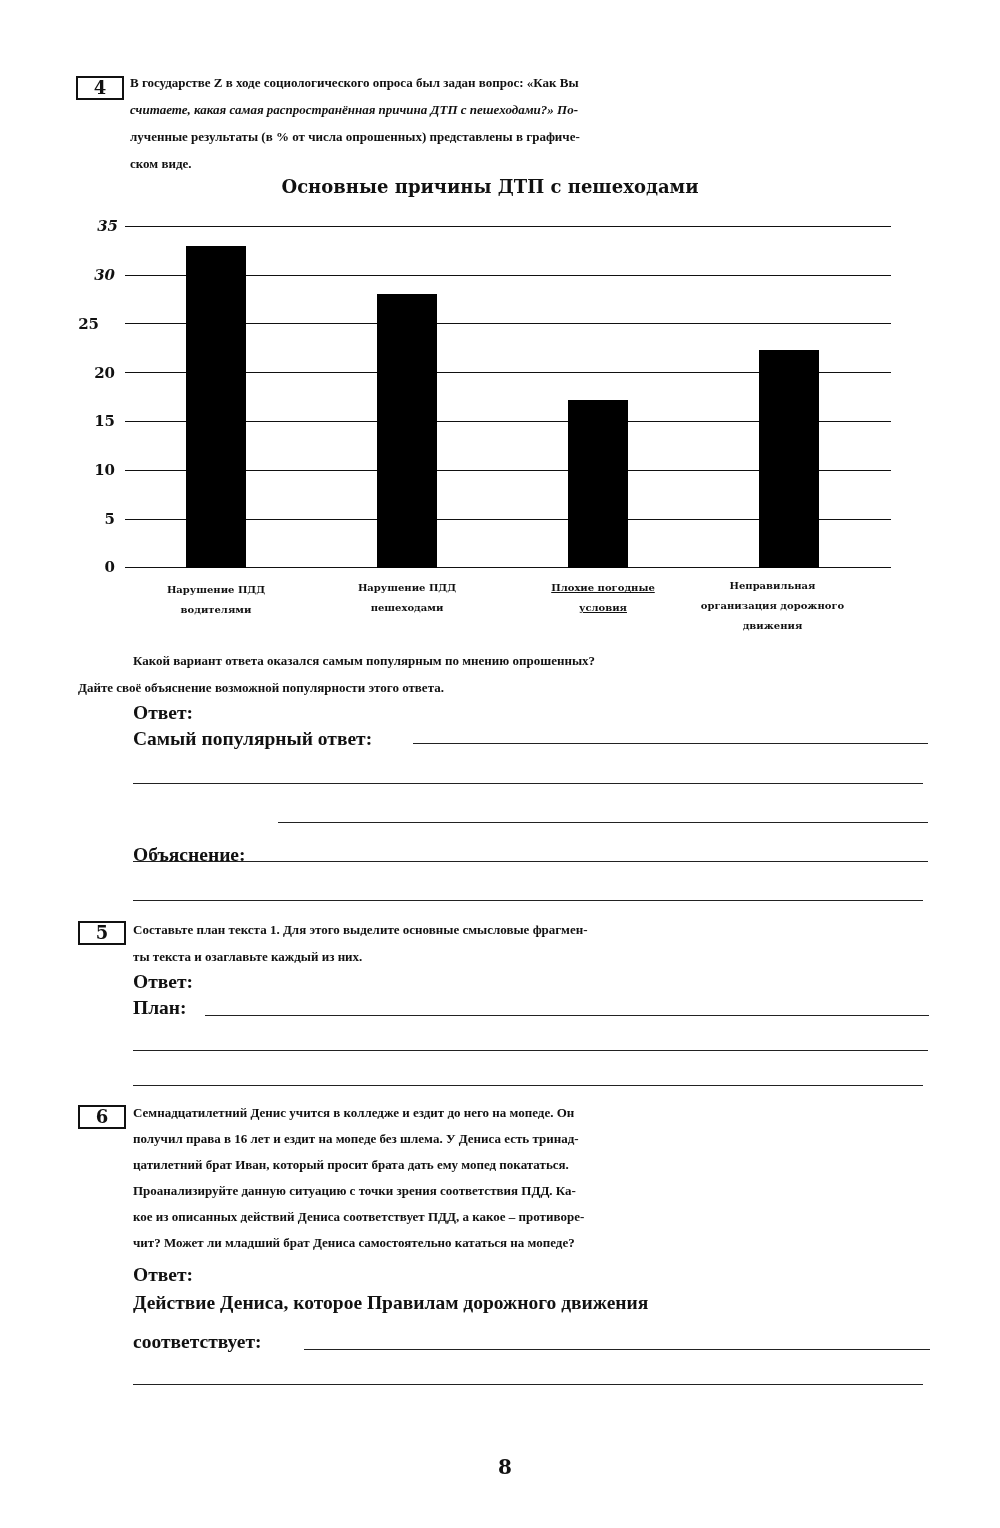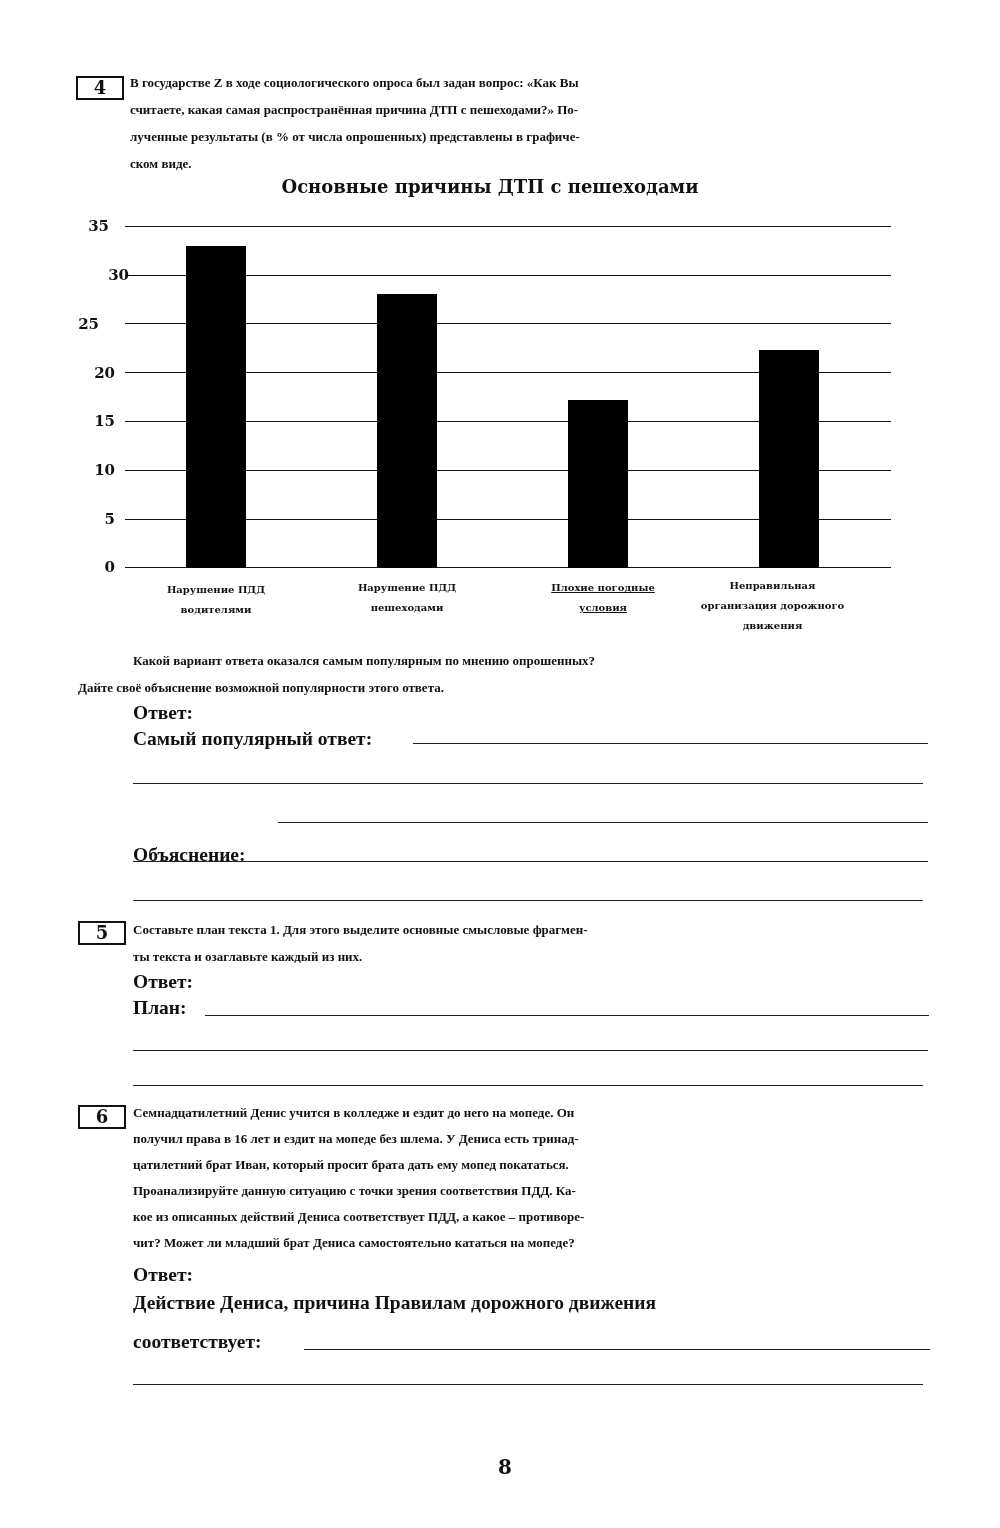--- a/index.html
+++ b/index.html
@@ -23,30 +23,30 @@
           line-height:20px; font-family:"DejaVu Serif",serif; }
   .page-num { position:absolute; top:1455px; left:0; width:1010px; text-align:center;
               font-weight:bold; font-size:20px; font-family:"DejaVu Serif",serif; }
 </style>
 </head>
 <body>
 
 <div class="num-box" style="left:76px;top:76px;">4</div>
 <div>
   <div class="q-text" style="left:130px;top:70px;">В государстве Z в ходе социологического опроса был задан вопрос: «Как Вы</div>
-  <div class="q-text" style="left:130px;top:97px;">считаете, какая самая распространённая причина ДТП с пешеходами?» По-</div>
+  <div class="q-text" style="left:130px;top:97px;font-style:italic;">считаете, какая самая распространённая причина ДТП с пешеходами?» По-</div>
   <div class="q-text" style="left:130px;top:124px;">лученные результаты (в % от числа опрошенных) представлены в графиче-</div>
   <div class="q-text" style="left:130px;top:151px;">ском виде.</div>
 </div>
 
 <div>
   <div class="chart-title">Основные причины ДТП с пешеходами</div>
 
-  <div class="ytick" style="left:69px;top:217px;">35</div>
-  <div class="ytick" style="left:89px;top:266px;">30</div>
+  <div class="ytick" style="left:78px;top:217px;font-style:italic;">35</div>
+  <div class="ytick" style="left:75px;top:266px;font-style:italic;">30</div>
   <div class="ytick" style="left:59px;top:315px;">25</div>
   <div class="ytick" style="left:75px;top:364px;">20</div>
   <div class="ytick" style="left:75px;top:412px;">15</div>
   <div class="ytick" style="left:75px;top:461px;">10</div>
   <div class="ytick" style="left:75px;top:510px;">5</div>
   <div class="ytick" style="left:75px;top:558px;">0</div>
 
   <div class="grid" style="top:226px;"></div>
   <div class="grid" style="top:275px;"></div>
   <div class="grid" style="top:323px;"></div>
@@ -101,18 +101,18 @@
 <div class="line" style="left:133px;width:790px;top:1085px;"></div>
 
 <div class="num-box" style="left:78px;top:1105px;">6</div>
 <div class="q-text" style="left:133px;top:1100px;">Семнадцатилетний Денис учится в колледже и ездит до него на мопеде. Он</div>
 <div class="q-text" style="left:133px;top:1126px;">получил права в 16 лет и ездит на мопеде без шлема. У Дениса есть тринад-</div>
 <div class="q-text" style="left:133px;top:1152px;">цатилетний брат Иван, который просит брата дать ему мопед покататься.</div>
 <div class="q-text" style="left:133px;top:1178px;">Проанализируйте данную ситуацию с точки зрения соответствия ПДД. Ка-</div>
 <div class="q-text" style="left:133px;top:1204px;">кое из описанных действий Дениса соответствует ПДД, а какое – противоре-</div>
 <div class="q-text" style="left:133px;top:1230px;">чит? Может ли младший брат Дениса самостоятельно кататься на мопеде?</div>
 <div class="label" style="left:133px;top:1264px;">Ответ:</div>
-<div class="label" style="left:133px;top:1292px;">Действие Дениса, причина Правилам дорожного движения</div>
+<div class="label" style="left:133px;top:1292px;">Действие Дениса, которое Правилам дорожного движения</div>
 <div class="label" style="left:133px;top:1331px;">соответствует:</div>
 <div class="line" style="left:304px;width:626px;top:1349px;"></div>
 <div class="line" style="left:133px;width:790px;top:1384px;"></div>
 
 <div class="page-num">8</div>
 
 </body></html>

